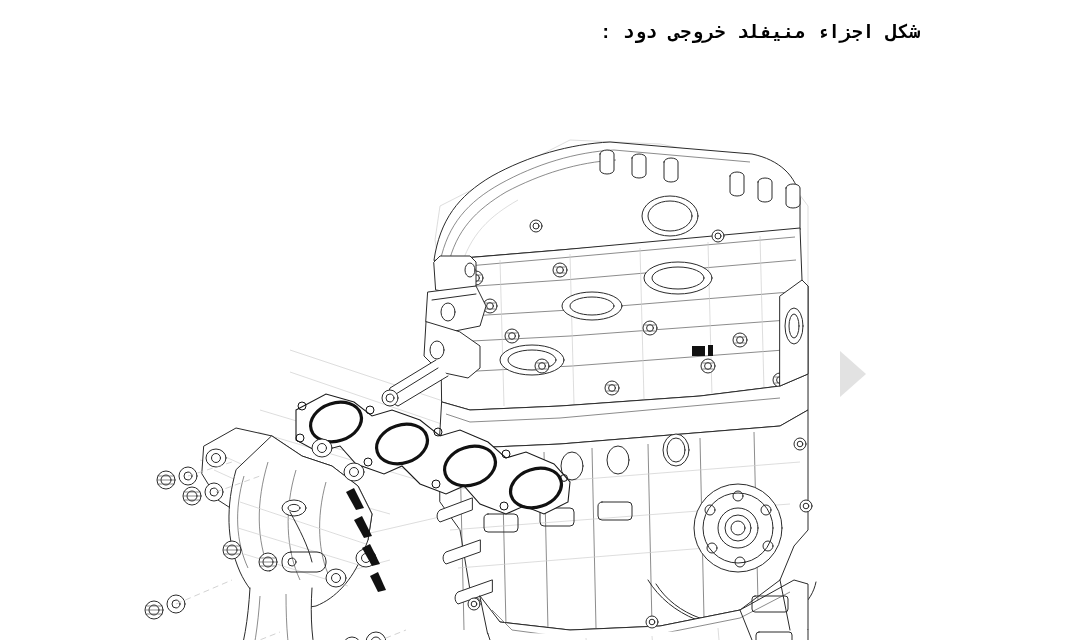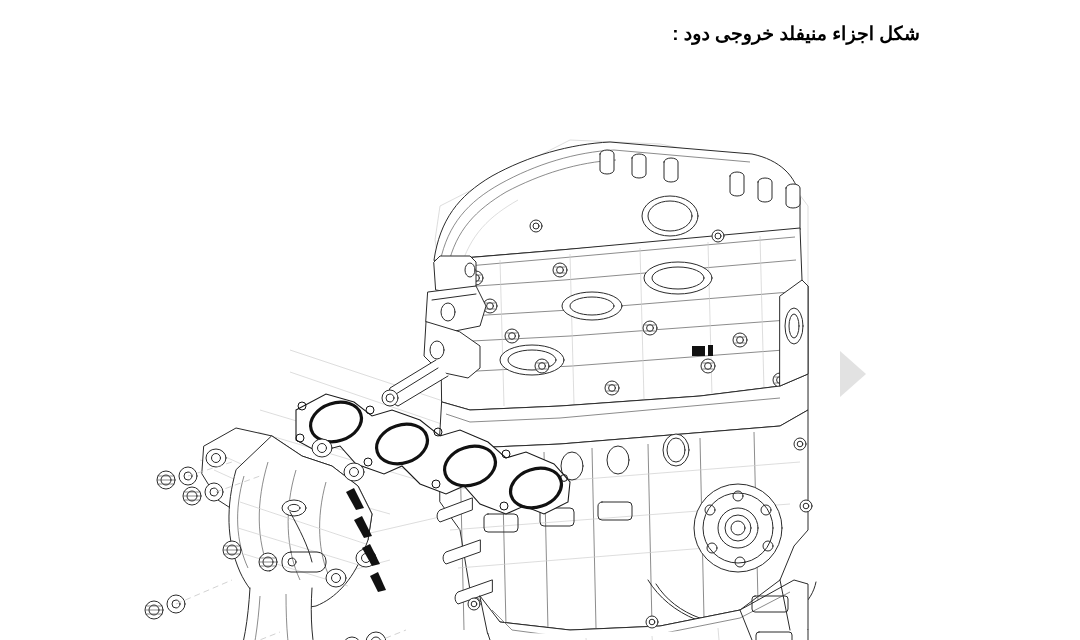--- a/index.html
+++ b/index.html
@@ -13,21 +13,21 @@
   #page{position:absolute;inset:0;background:#fff;}
 
   
   .heading-row{
     position:absolute;left:0;top:0;width:1080px;height:66px;
     display:flex;align-items:center;justify-content:flex-start;
     box-sizing:border-box;padding-right:160px;
   }
   .heading-text{
     direction:rtl;unicode-bidi:bidi-override;
-    font-family:Liberation Sans, sans-serif;
+    font-family:Liberation Mono, monospace;
     font-weight:700;font-size:19px;color:#000;
     letter-spacing:0px;white-space:nowrap;line-height:1;
   }
 
   
   .figure-wrap{
     position:absolute;left:140px;top:110px;width:700px;height:530px;
   }
   .figure-wrap svg{display:block;width:700px;height:530px;}
 

